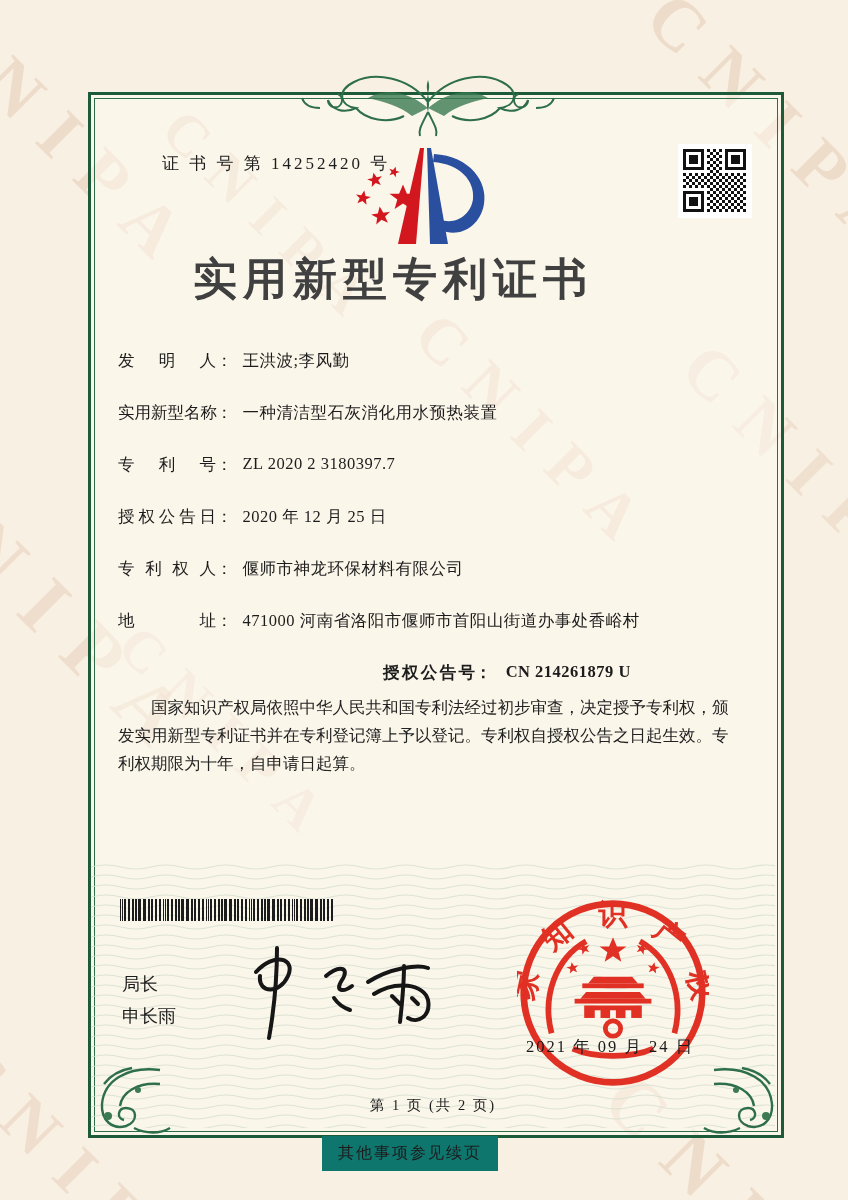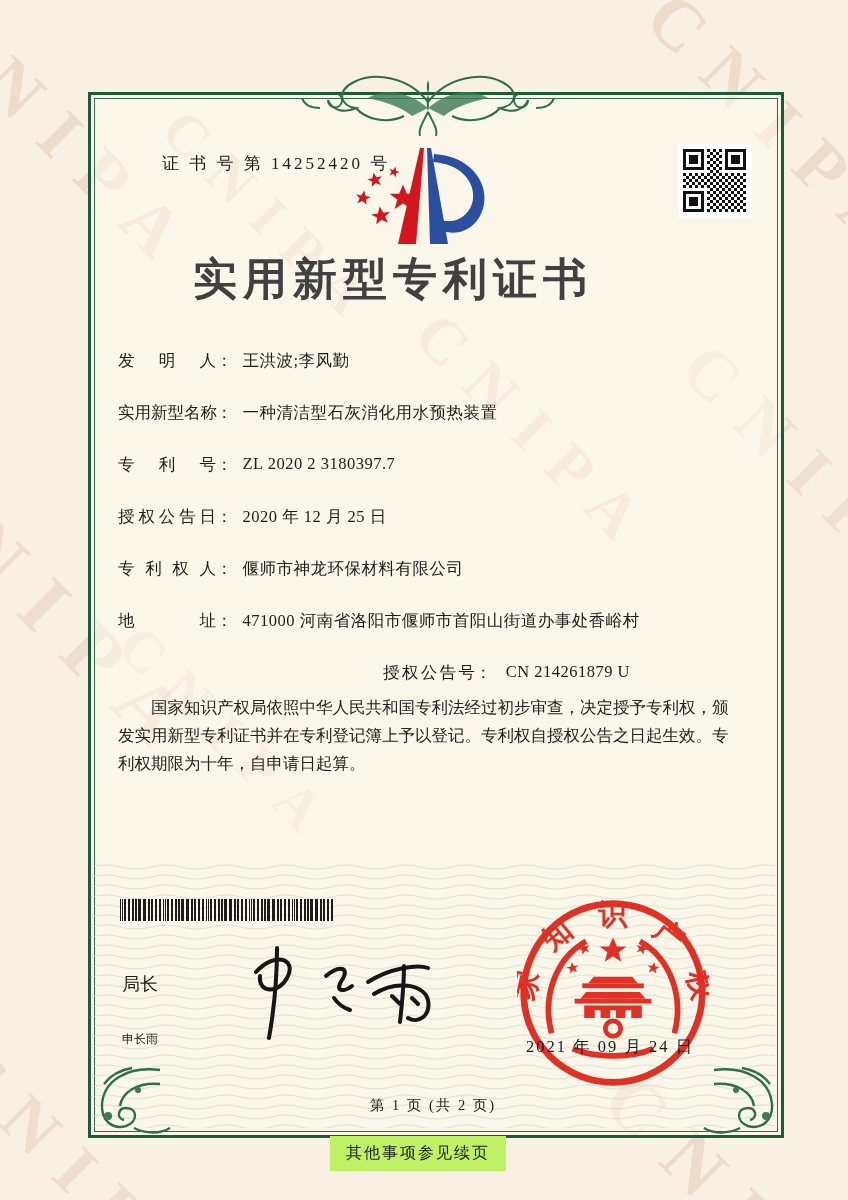--- a/index.html
+++ b/index.html
@@ -38,38 +38,38 @@
   }
   
   #fields{left:118px;top:350px;width:640px;z-index:3;font-size:16.5px;}
   .field-row{height:24px;margin-bottom:28px;white-space:nowrap;}
   .f-label{
     display:inline-block;width:98px;text-align:justify;text-align-last:justify;
     vertical-align:top;
   }
   .f-colon{display:inline-block;vertical-align:top;}
   .f-value{display:inline-block;margin-left:10px;vertical-align:top;letter-spacing:.5px;}
-  #grant-pair{left:383px;top:662px;z-index:3;font-size:16.5px;white-space:nowrap;}
+  #grant-pair{left:383px;top:662px;z-index:3;font-size:16.5px;white-space:nowrap;font-weight:bold;}
   
   #body-text{left:118px;top:694px;width:624px;z-index:3;font-size:16.5px;line-height:28px;color:#222;}
   #body-text p{margin:0;text-indent:2em;}
   
   #barcode{left:120px;top:899px;width:216px;height:22px;z-index:3;display:flex;align-items:stretch;}
   #barcode div{height:100%;}
   
   #director-title{left:122px;top:972px;font-size:18px;z-index:3;font-family:"Liberation Serif",serif;}
-  #director-name{left:122px;top:1004px;font-size:12px;z-index:3;margin-top:27px;}
+  #director-name{left:122px;top:1004px;font-size:18px;z-index:3;}
   #signature{left:222px;top:942px;z-index:4;}
   
   #seal{left:517px;top:897px;z-index:3;opacity:.95;}
   #seal-date{left:526px;top:1036px;z-index:4;font-size:16.5px;letter-spacing:2px;color:#1b1b1b;white-space:nowrap;}
   
   #page-info{left:88px;top:1096px;width:690px;text-align:center;font-size:14.5px;z-index:3;letter-spacing:2px;}
   #continuation{
-    left:330px;top:1136px;z-index:3;background:#bef264;
+    left:322px;top:1136px;z-index:3;background:#0f766e;
     padding:7px 16px;font-size:16px;letter-spacing:2px;
   }
   
   #top-ornament{left:296px;top:68px;z-index:4;}
   .corner-ornament{z-index:4;}
   #corner-left{left:94px;top:1064px;}
   #corner-right{left:702px;top:1064px;}
 </style>
 </head>
 <body>

